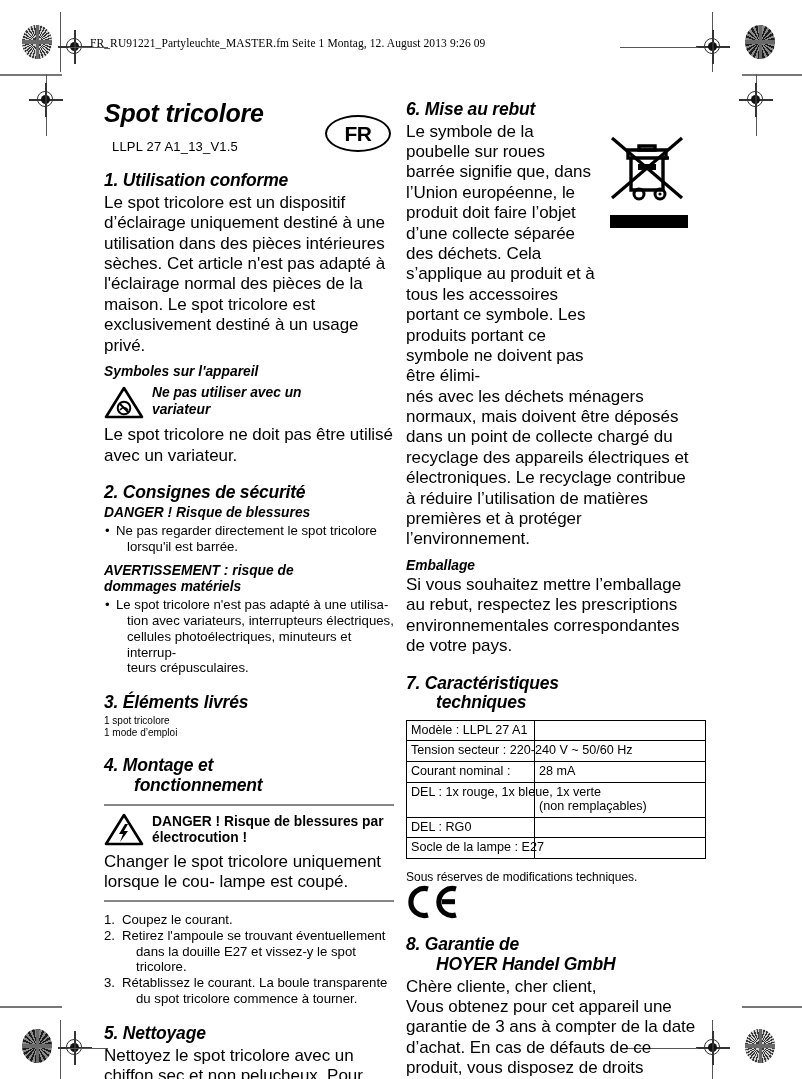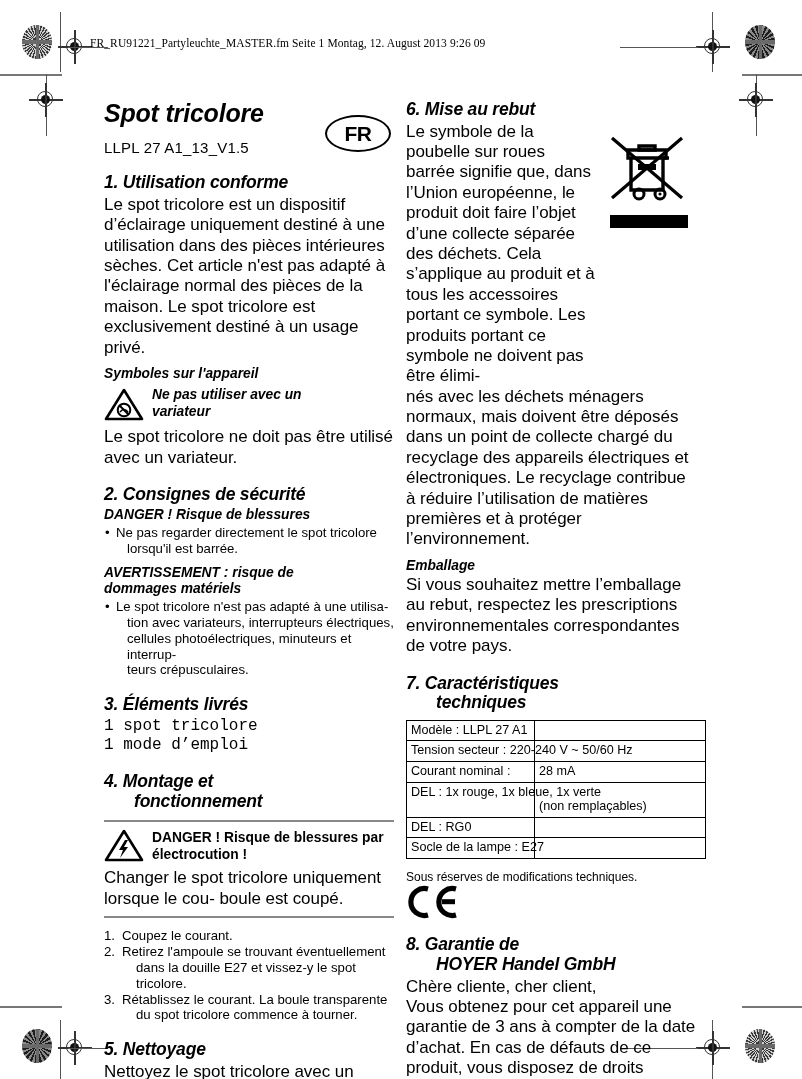--- a/index.html
+++ b/index.html
@@ -115,23 +115,24 @@
 
   h1.doc-title {
     font-size: 25px;
     font-style: italic;
     font-weight: bold;
     margin: 0;
     letter-spacing: -0.2px;
     line-height: 1.05;
   }
   .model-no {
-    font-size: 15px;
+    font-size: 13px;
     margin-top: 13px;
     letter-spacing: 0.2px;
+    margin-left: 8px;
   }
 
   h2.sec {
     font-size: 17.5px;
     font-style: italic;
     font-weight: bold;
     margin: 17px 0 2px 0;
     line-height: 1.12;
     letter-spacing: -0.2px;
   }
@@ -188,23 +189,22 @@
     margin-bottom: 0px;
   }
   ol.steps li .num {
     position: absolute;
     left: 0;
     top: 0;
   }
   ol.steps li .cont { display: block; padding-left: 14px; }
 
   .plain-list {
-    font-size: 16px;
+    font-size: 10px;
     line-height: 1.2;
-    font-family: Liberation Mono, monospace;
   }
 
   
   .warn-row {
     display: flex;
     align-items: flex-start;
     gap: 8px;
     margin-top: 4px;
   }
   .warn-row .tri { flex: 0 0 auto; margin-top: 2px; }
@@ -452,21 +452,21 @@
             <polygon points="21,11 15,21 19,21 16,29 24,18 20,18 24,11" fill="#000"></polygon>
           </svg>
         </span>
         <span class="warn-text upright">
           <span>DANGER ! Risque de blessures par</span><br>
           <span>électrocution !</span>
         </span>
       </div>
       <p class="body" style="margin-top:2px;">
         <span>Changer le spot tricolore uniquement lorsque le cou-</span>
-        <span>boule est coupé.</span>
+        <span>lampe est coupé.</span>
       </p>
     </div>
     <hr class="rule below">
 
     <ol class="steps">
       <li>
         <span class="num">1.</span>
         <span>Coupez le courant.</span>
       </li>
       <li>

